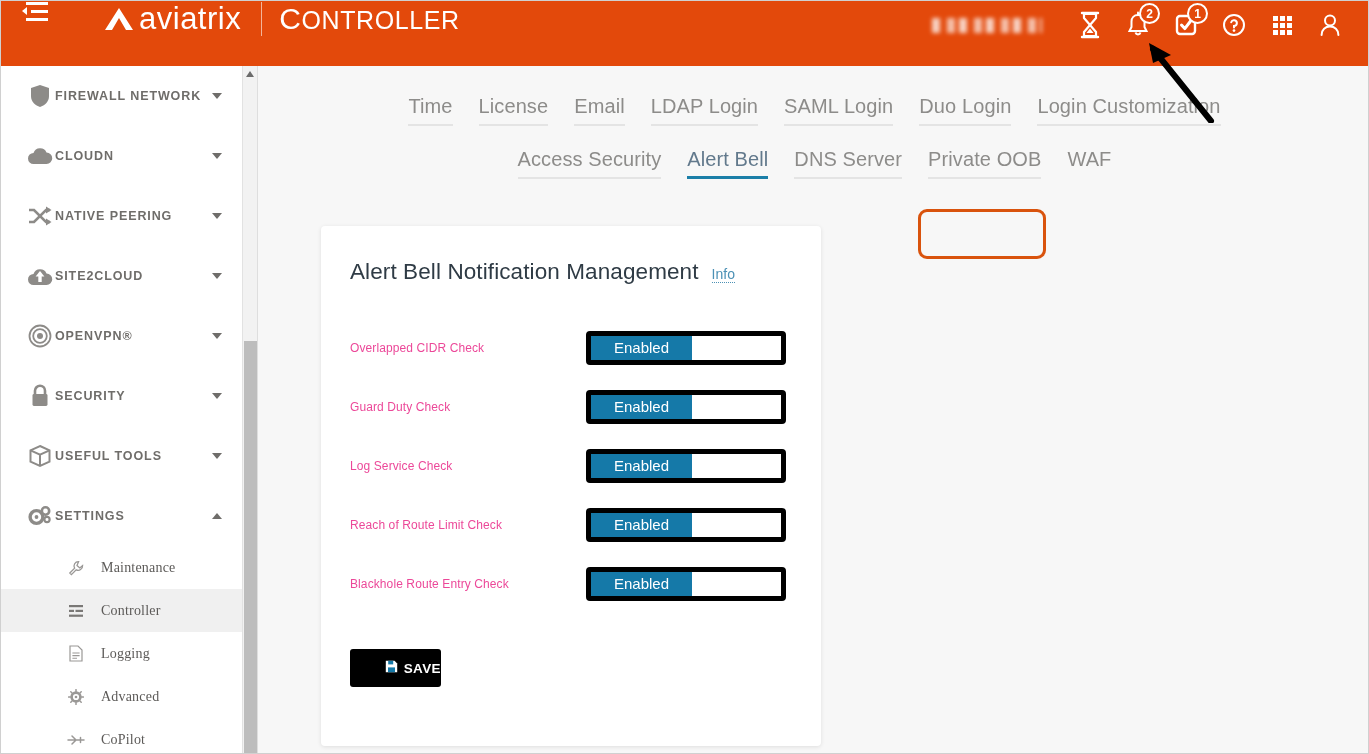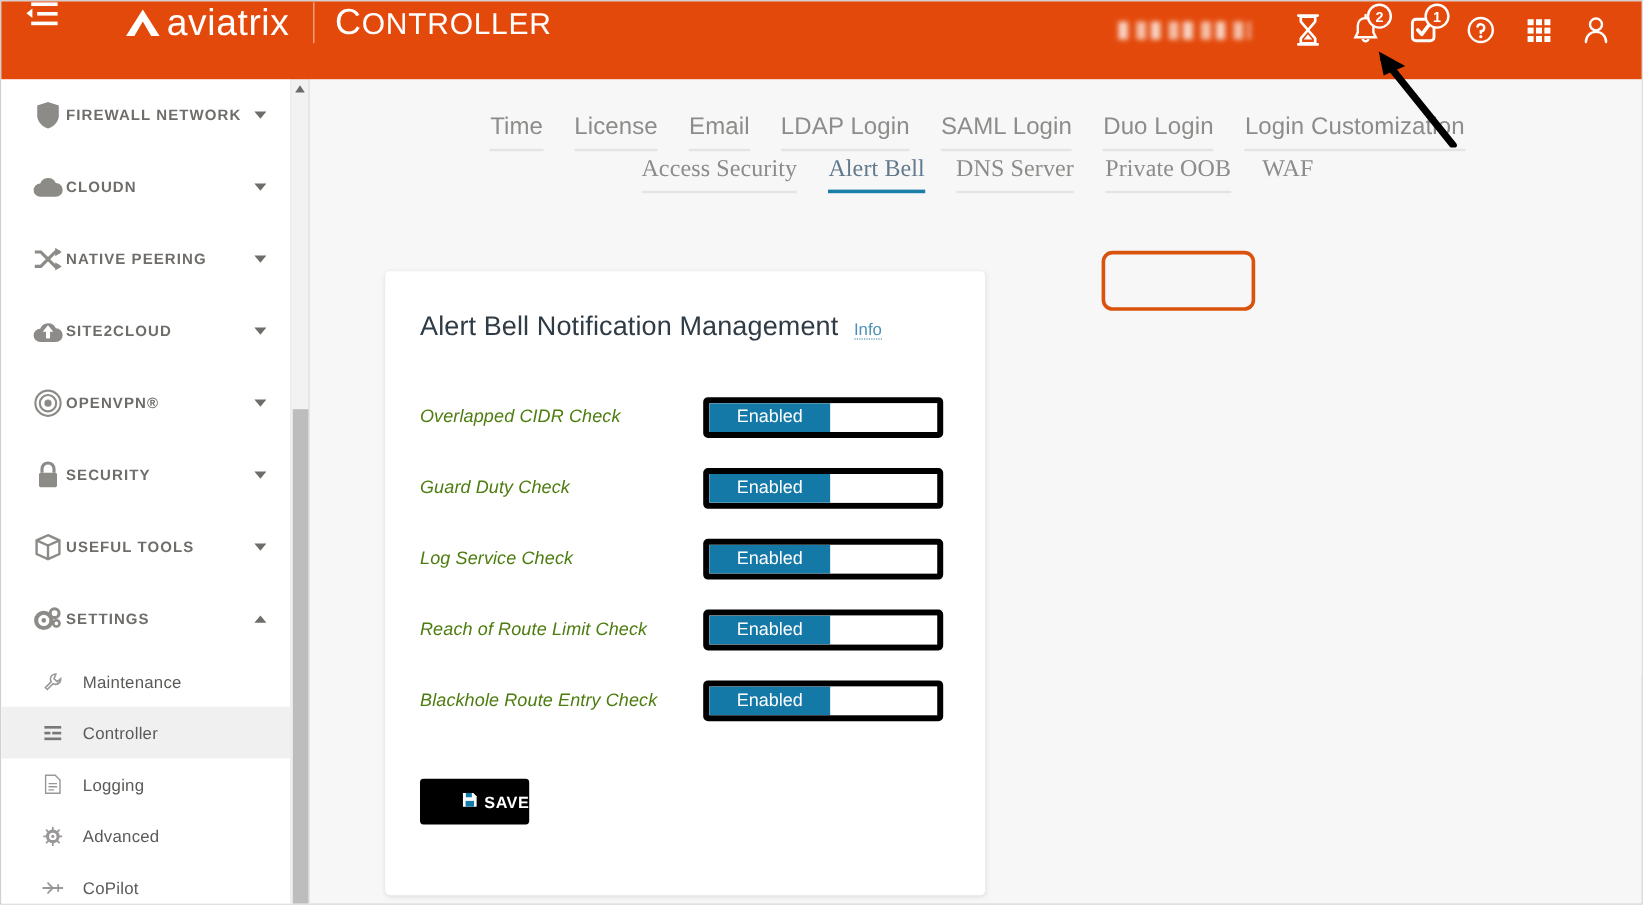--- a/index.html
+++ b/index.html
@@ -121,21 +121,21 @@
     border-left: 5.5px solid transparent;
     border-right: 5.5px solid transparent;
     border-top: 6px solid #6f6d6a;
   }
   .caret.up {
     border-top: none;
     border-bottom: 6px solid #6f6d6a;
   }
   .side-sub {
     height: 43px; display: flex; align-items: center;
-    padding-left: 32px; cursor: pointer;
+    padding-left: 64px; cursor: pointer; font-family: Liberation Serif, serif;
   }
   .side-sub.active { background: #f0f0f0; }
   .side-sub .s-icon {
     width: 22px; color: #9a9896;
     display: flex; align-items: center; justify-content: center;
   }
   .side-sub .s-label {
     margin-left: 14px; font-size: 14px; color: #5c5a58; letter-spacing: .2px;
   }
 
@@ -164,21 +164,21 @@
     background: #f7f7f7;
   }
   .tabs {
     padding-top: 29px;
     display: flex; flex-wrap: wrap; justify-content: center;
     column-gap: 0px;
   }
   .tabrow {
     width: 100%; display: flex; justify-content: center; align-items: flex-start;
   }
-  .tabrow.r2 { margin-top: 2px; font-family: Liberation Serif, serif; }
+  .tabrow.r2 { margin-top: 20px; }
   .tab {
     position: relative;
     font-size: 20px; color: #8d8c8a; letter-spacing: .1px;
     padding: 0 13px 10px 13px; cursor: pointer; white-space: nowrap;
   }
   .tab::after {
     content: ""; position: absolute; left: 13px; right: 13px; bottom: 2px;
     height: 2px; background: #e4e4e4;
   }
   .tab.active { color: #62798c; }
@@ -209,21 +209,21 @@
   .info-link {
     margin-left: 13px; font-size: 14px; color: #4c91b5;
     border-bottom: 1px dotted #4c91b5; cursor: pointer; line-height: 1.1;
   }
 
   .rows { margin-top: 33px; padding-left: 29px; }
   .row {
     display: flex; align-items: center; height: 59px;
   }
   .row-label {
-    width: 236px; font-size: 15px; color: #4d7c0f; letter-spacing: .1px; font-style: italic;
+    width: 236px; font-size: 12px; color: #ec4899; letter-spacing: .1px;
   }
   .toggle {
     width: 200px; height: 34px;
     border: 5px solid #000000; border-radius: 4px;
     background: #fff; display: flex; overflow: hidden; cursor: pointer;
   }
   .toggle .on {
     width: 101px; height: 100%;
     background: #1579a8;
     color: #fff; font-size: 15px;

